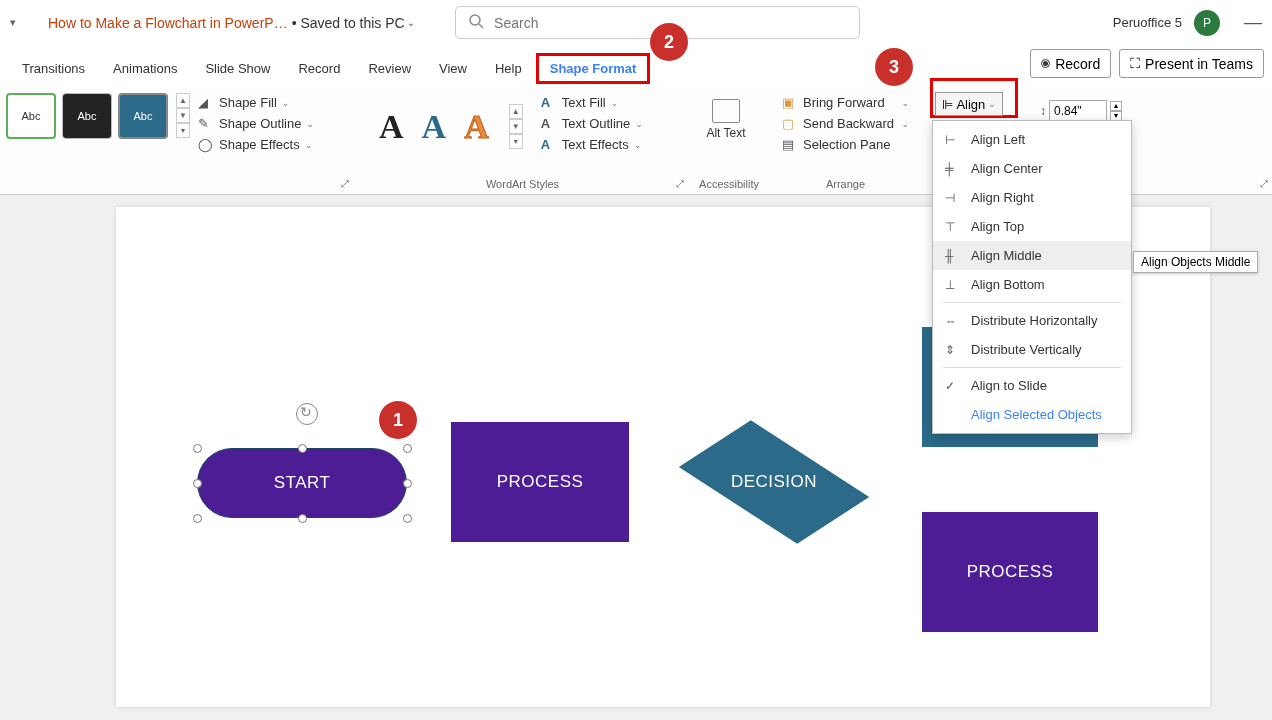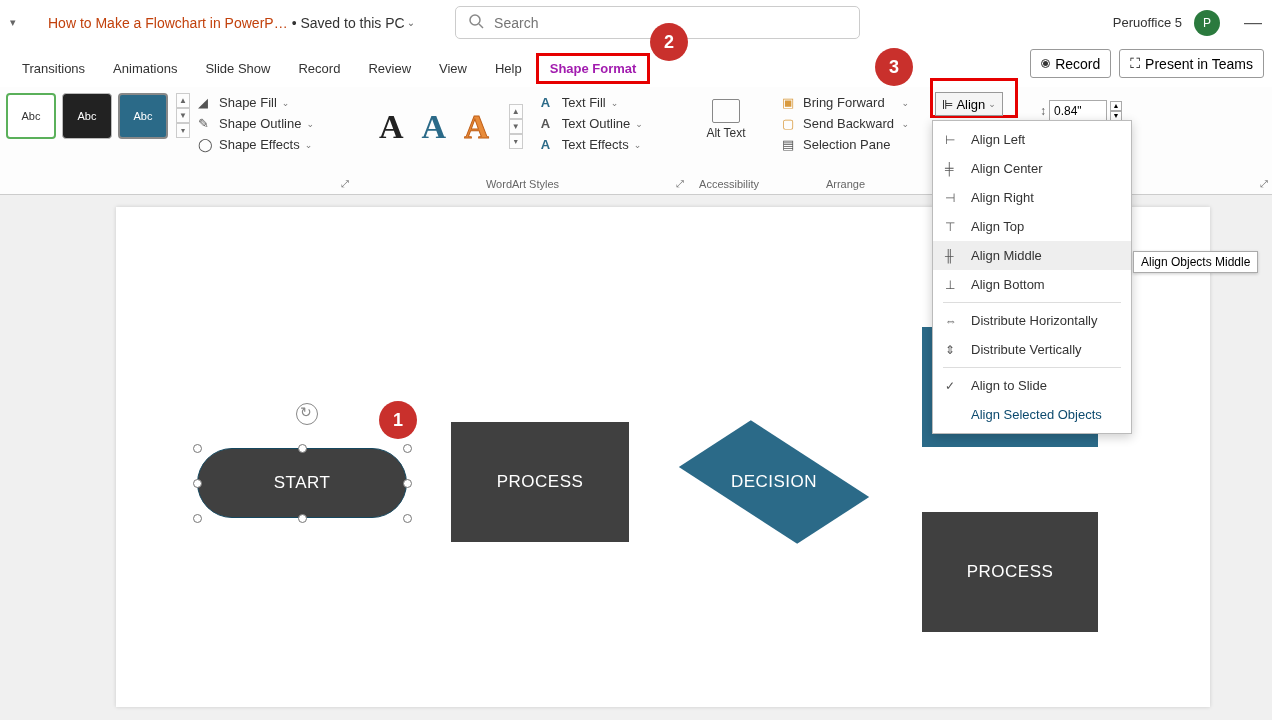--- a/index.html
+++ b/index.html
@@ -15,21 +15,21 @@
     .search-icon { color: #888; margin-right: 10px; }
     .search-input { border: none; outline: none; flex: 1; font-size: 14px; color: #0c4a6e; }
     .spacer { flex: 1; }
     .user-name { font-size: 13px; color: #333; margin-right: 12px; }
     .avatar { width: 26px; height: 26px; border-radius: 50%; background: #2b7a3e; color: #fff; display: flex; align-items: center; justify-content: center; font-size: 12px; }
     .min-btn { margin-left: 24px; font-size: 18px; color: #555; cursor: pointer; }
 
     
     .tabs { display: flex; align-items: center; height: 42px; padding: 4px 8px 0 8px; position: relative; }
     .tab { padding: 8px 14px; font-size: 13px; color: #333; cursor: pointer; }
-    .tab-highlight { border: 3px solid #e60000; color: #a21caf; font-weight: 600; padding: 5px 11px; }
+    .tab-highlight { border: 3px solid #e60000; color: #3b82f6; font-weight: 600; padding: 5px 11px; }
     .right-btns { position: absolute; right: 8px; top: 4px; display: flex; gap: 8px; }
     .rec-btn, .teams-btn { border: 1px solid #999; border-radius: 3px; padding: 5px 10px; font-size: 14px; background: #fff; cursor: pointer; display: flex; align-items: center; gap: 5px; }
     .rec-dot { width: 9px; height: 9px; border: 1px solid #333; border-radius: 50%; display: inline-block; }
     .rec-dot::after { content: ''; display: block; width: 5px; height: 5px; background: #333; border-radius: 50%; margin: 1px; }
 
     
     .ribbon { display: flex; background: #fdfdfd; border-bottom: 1px solid #ccc; height: 108px; position: relative; }
     .group { border-right: 0; padding: 6px; position: relative; }
     .group-label { position: absolute; bottom: 4px; left: 0; right: 0; text-align: center; font-size: 11px; color: #666; }
     .dialog-launcher { position: absolute; bottom: 4px; right: 6px; font-size: 10px; color: #666; cursor: pointer; }
@@ -55,21 +55,21 @@
 
     .alt-text { display: flex; flex-direction: column; align-items: center; padding-top: 6px; width: 60px; cursor: pointer; }
     .alt-text .at-icon { width: 28px; height: 24px; border: 1px solid #888; border-radius: 2px; }
     .alt-text .at-label { font-size: 12px; color: #333; text-align: left; line-height: 1.2; margin-top: 3px; }
 
     
     .canvas-area { position: absolute; left: 0; right: 0; top: 195px; bottom: 0; background: #f0f0f0; }
     .slide { position: absolute; left: 116px; top: 12px; width: 1094px; height: 500px; background: #fff; box-shadow: 0 0 4px rgba(0,0,0,.15); }
 
     
-    .shape { position: absolute; background: #404040; color: #fff; display: flex; align-items: center; justify-content: center; font-size: 17px; font-weight: 500; letter-spacing: .5px; }
+    .shape { position: absolute; background: #4c1d95; color: #fff; display: flex; align-items: center; justify-content: center; font-size: 17px; font-weight: 500; letter-spacing: .5px; }
     .start { left: 81px; top: 241px; width: 210px; height: 70px; border-radius: 35px; border: 1.5px solid #16485f; }
     .process1 { left: 335px; top: 215px; width: 178px; height: 120px; }
     .process2 { left: 806px; top: 305px; width: 176px; height: 120px; }
     .diamond { left: 562px; top: 216px; width: 192px; height: 118px; background: transparent; }
     .diamond::before { content: ''; position: absolute; left: 50%; top: 50%; width: 138px; height: 84px; background: #2b6a88; transform: translate(-50%, -50%) rotate(45deg) skew(-12deg, -12deg); }
     .diamond span { position: relative; z-index: 1; text-align: center; line-height: 1.3; }
 
     
     .handle { position: absolute; width: 9px; height: 9px; background: #fff; border: 1px solid #777; border-radius: 50%; }
     .rot-handle { position: absolute; width: 22px; height: 22px; border: 1.5px solid #888; border-radius: 50%; left: 180px; top: 196px; }
@@ -80,21 +80,21 @@
     .callout { position: absolute; width: 38px; height: 38px; border-radius: 50%; background: #c9302c; color: #fff; display: flex; align-items: center; justify-content: center; font-weight: bold; font-size: 18px; z-index: 20; }
 
     
     .hl { position: absolute; border: 3px solid #e60000; z-index: 10; pointer-events: none; }
 
     
     .align-btn { position: absolute; left: 935px; top: 92px; width: 68px; height: 24px; border: 1px solid #999; display: flex; align-items: center; justify-content: center; gap: 3px; font-size: 13px; background: #f5f5f5; cursor: pointer; z-index: 12; }
     .dropdown { position: absolute; left: 932px; top: 120px; width: 200px; background: #fff; border: 1px solid #bbb; box-shadow: 0 3px 10px rgba(0,0,0,.2); z-index: 15; padding: 4px 0; }
     .dd-item { display: flex; align-items: center; gap: 10px; padding: 7px 12px; font-size: 13px; color: #333; cursor: pointer; }
     .dd-item.hover { background: #eee; }
-    .dd-item.disabled { color: #0c4a6e; cursor: default; }
+    .dd-item.disabled { color: #3b82f6; cursor: default; }
     .dd-sep { height: 1px; background: #ddd; margin: 3px 10px; }
     .dd-icon { width: 16px; color: #555; font-size: 12px; }
 
     .tooltip { position: absolute; left: 1133px; top: 251px; background: #fff; border: 1px solid #aaa; padding: 3px 7px; font-size: 12px; box-shadow: 0 1px 3px rgba(0,0,0,.2); z-index: 16; }
 
     .size-box { position: absolute; left: 1040px; top: 100px; display: flex; align-items: center; gap: 3px; z-index: 5; }
     .size-input { width: 58px; height: 22px; border: 1px solid #aaa; font-size: 12px; padding: 0 4px; }
     .spinner { width: 12px; display: flex; flex-direction: column; }
     .spinner div { height: 10px; border: 1px solid #aaa; font-size: 7px; text-align: center; line-height: 8px; cursor: pointer; }
 

